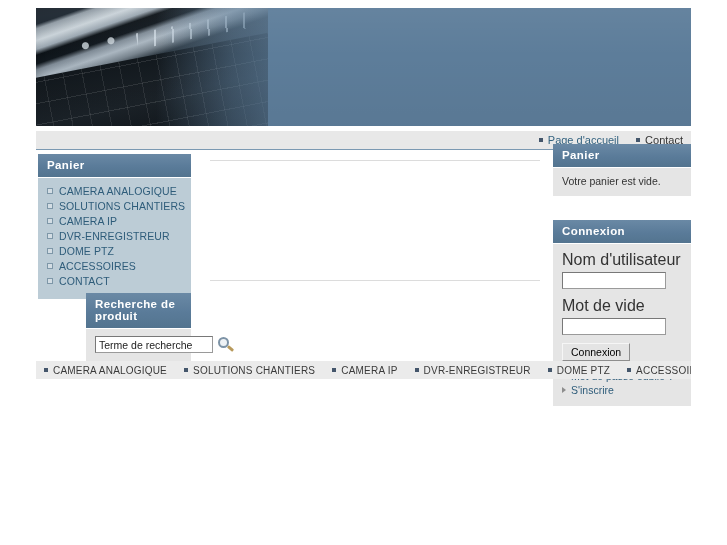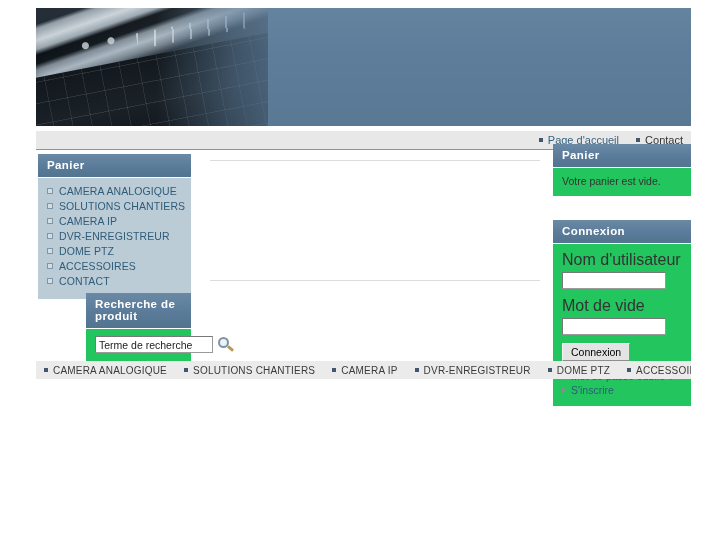--- a/index.html
+++ b/index.html
@@ -120,21 +120,21 @@
   .panel-head {
     background: linear-gradient(180deg, #6a89a5 0%, #5a7b99 55%, #53748f 100%);
     color: #ffffff;
     font-weight: bold;
     font-size: 11.5px;
     letter-spacing: .4px;
     padding: 5px 9px 6px 9px;
     border-bottom: 1px solid #ffffff;
   }
   .panel-body {
-    background: #22c55e;
+    background: #e5e5e5;
     padding: 7px 9px 9px 9px;
   }
   .panel-body.tint { background: #bcccd6; }
 
   
   .left-col { position: absolute; left: 38px; top: 154px; width: 153px; }
   .menu-list { list-style: none; margin: 0; padding: 0; }
   .menu-list li { margin: 0 0 2px 0; line-height: 13px; white-space: nowrap; }
   .menu-list a {
     color: #2e5c7a;

